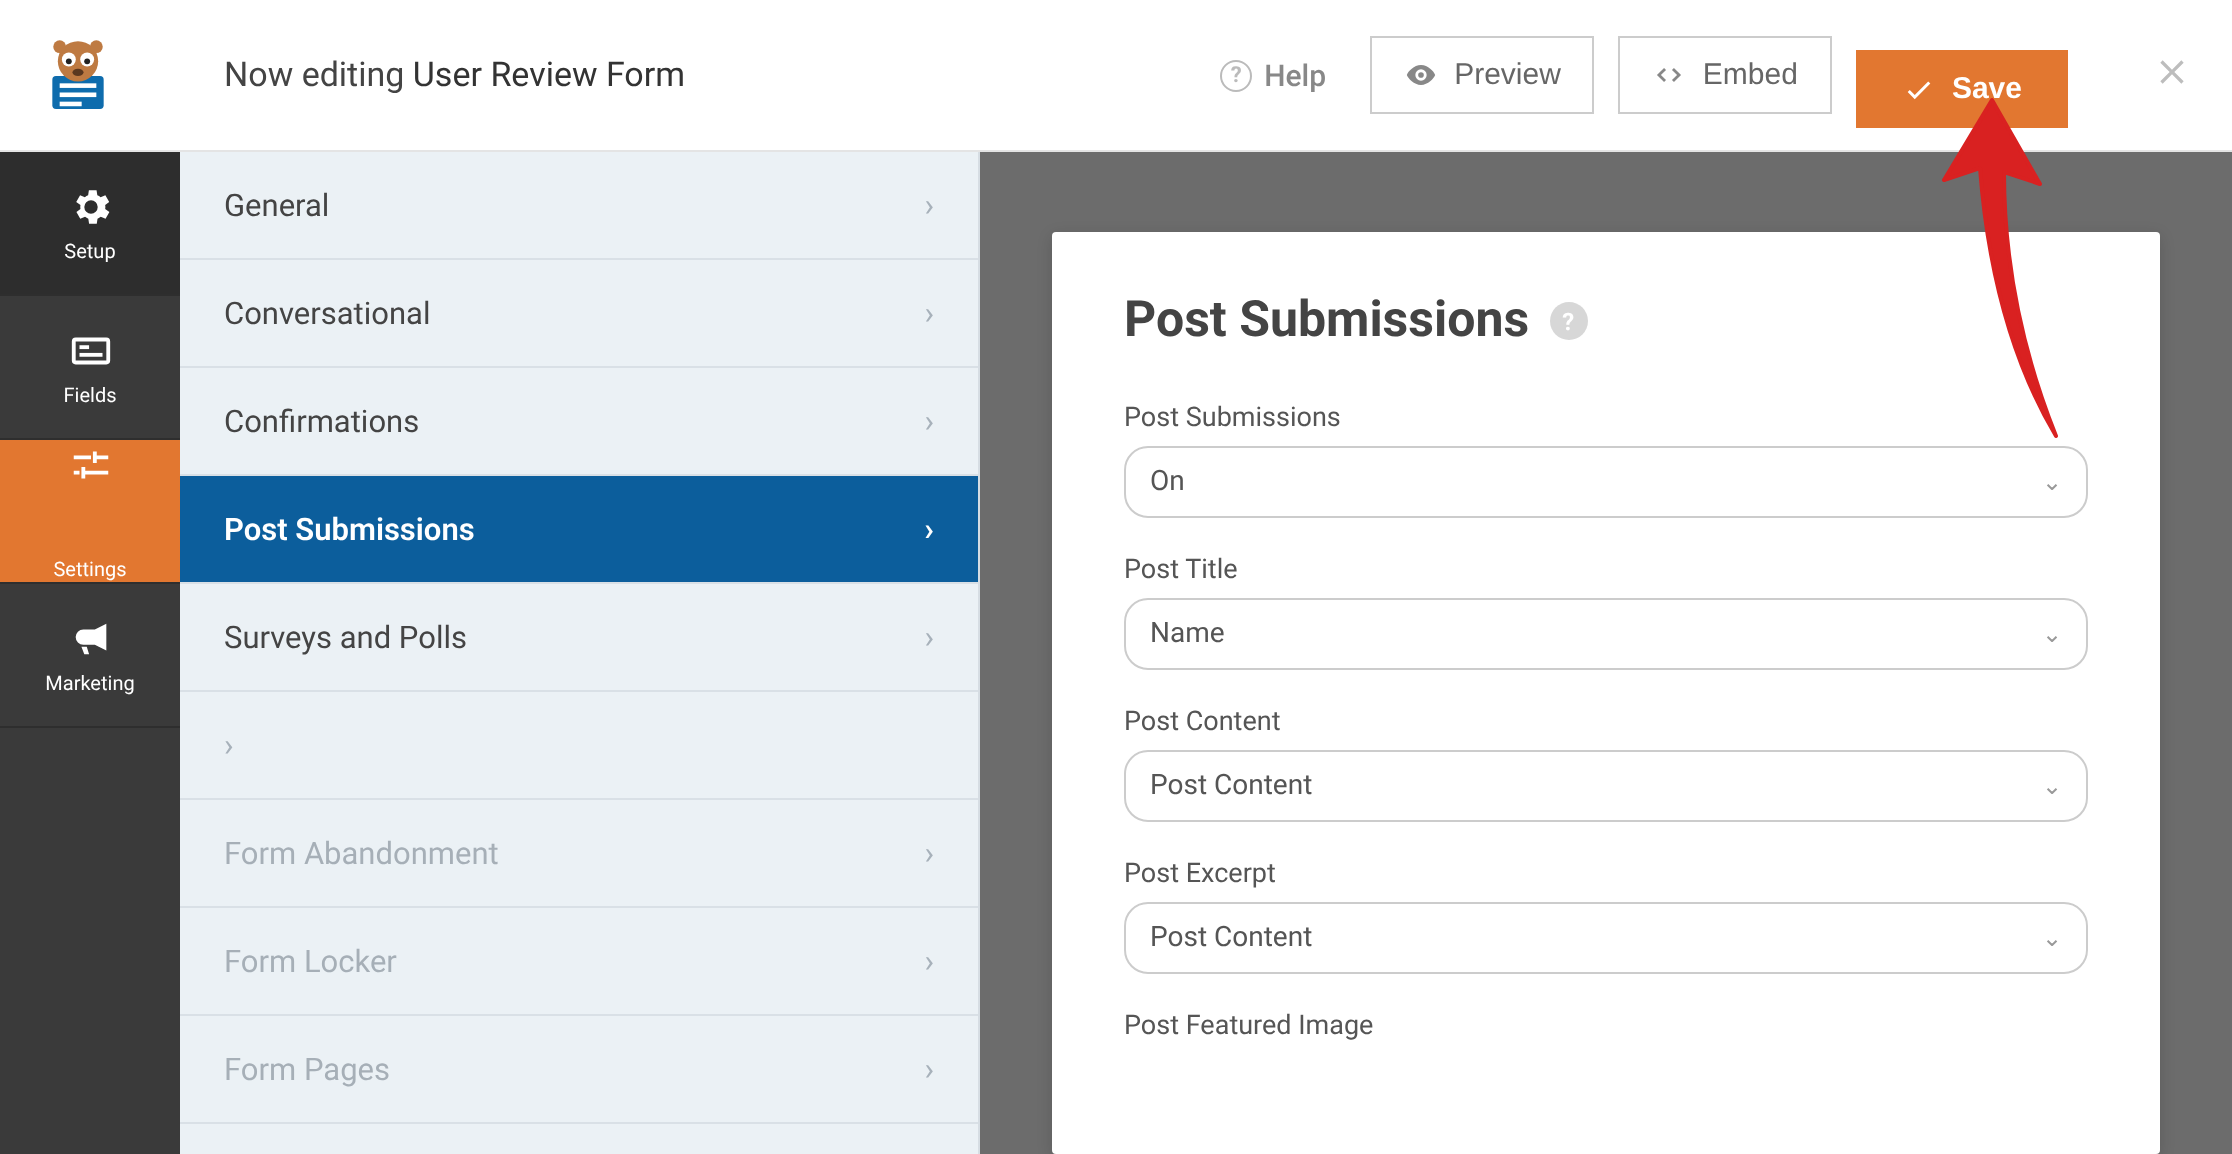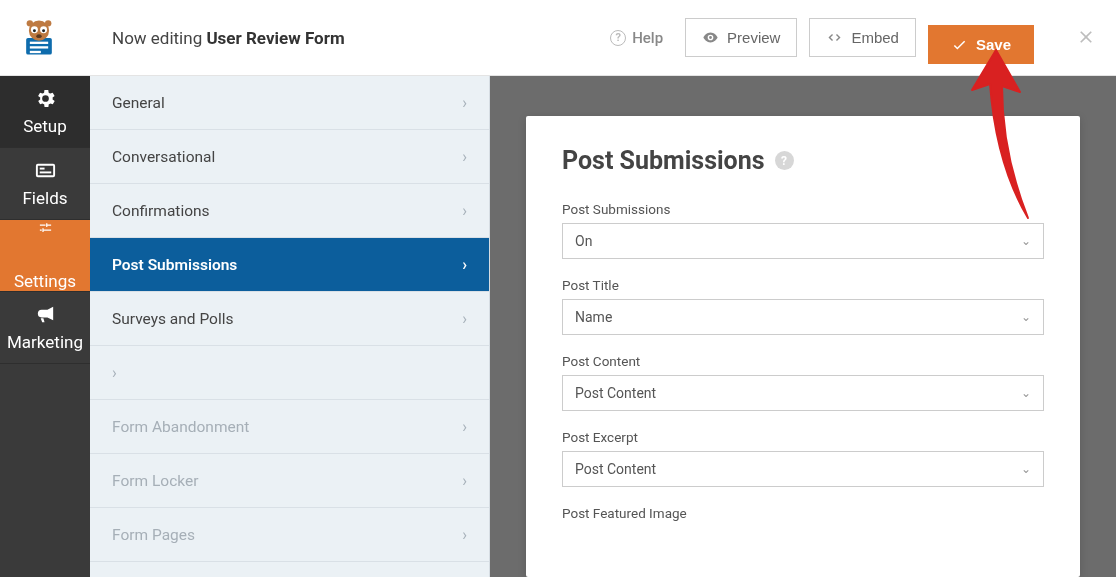--- a/index.html
+++ b/index.html
@@ -27,21 +27,21 @@
     display: flex;
     align-items: center;
     justify-content: center;
   }
   .logo svg { width: 44px; height: 44px; }
   .title-wrap {
     margin-left: 50px;
     font-size: 17px;
     color: #444;
   }
-  .title-wrap .bold { font-weight: 700; color: #333; }
+  .title-wrap .bold { font-weight: 400; color: #333; }
   .topbar-spacer { flex: 1; }
   .topbar-actions { display: flex; align-items: center; gap: 12px; }
   .help {
     display: flex; align-items: center; gap: 6px;
     color: #888; font-size: 15px; font-weight: 500;
     padding: 6px 10px;
     cursor: pointer;
   }
   .help .qicon {
     width: 16px; height: 16px; border-radius: 50%;
@@ -77,21 +77,21 @@
     background: #3a3a3a;
     display: flex;
     flex-direction: column;
   }
   .sb-item {
     height: 72px;
     display: flex; flex-direction: column;
     align-items: center; justify-content: center;
     gap: 6px;
     color: #fff;
-    font-size: 17px;
+    font-size: 10px;
     cursor: pointer;
     border-bottom: 1px solid #2e2e2e;
   }
   .sb-item.active { background: #e27730; gap: 36px; }
   .sb-item svg { width: 23px; height: 23px; fill: #fff; }
   .sb-item.dark { background: #2d2d2d; }
   .sb-fill { flex: 1; background: #3a3a3a; }
 
   .settings-list {
     width: 400px;
@@ -139,21 +139,21 @@
     width: 19px; height: 19px; border-radius: 50%;
     background: #d7d7d7; color: #fff;
     display: flex; align-items: center; justify-content: center;
     font-size: 12px; font-weight: bold;
   }
   .field { margin-bottom: 18px; }
   .field-label { font-size: 13.5px; color: #555; margin-bottom: 6px; display: block; }
   .select {
     display: flex; align-items: center; justify-content: space-between;
     width: 100%;
-    border: 1px solid #ccc; border-radius: 0;
+    border: 1px solid #ccc; border-radius: 12px;
     padding: 9px 12px; font-size: 14px; color: #555;
     background: #fff;
     cursor: pointer;
   }
   .select .dd { color: #999; font-size: 12px; }
 
   
   .arrow-annotation {
     position: absolute;
     top: 46px;

